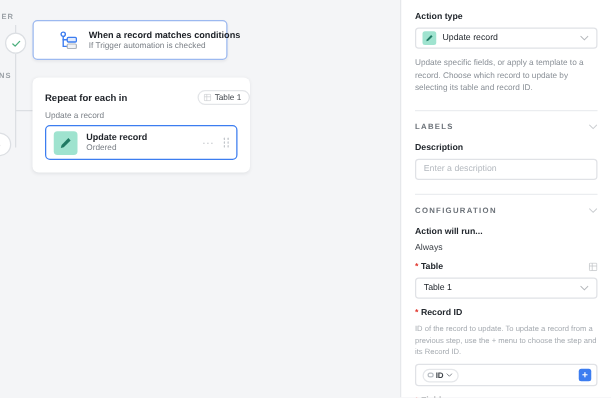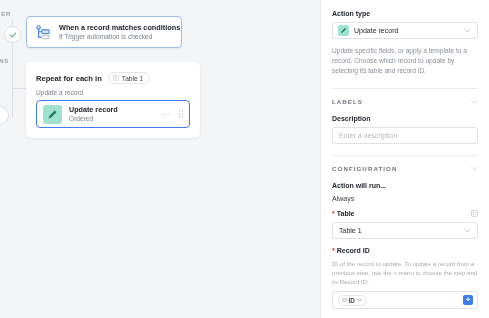--- a/index.html
+++ b/index.html
@@ -64,21 +64,21 @@
 
   
   .trigger-card {
     position: absolute;
     left: 26px; top: 16px;
     width: 156px; height: 32px;
     background: #ffffff;
     border: 1.4px solid #9cb9f0;
     border-radius: 4px;
     display: flex; align-items: center;
-    padding: 0 8px;
+    padding: 0 20px;
     box-shadow: 0 1px 2px rgba(16,24,40,.05);
   }
   .trigger-icon { width: 17px; height: 17px; flex: 0 0 17px; margin-right: 7px; }
   .trigger-texts { min-width: 0; }
   .trigger-title {
     font-size: 7.3px; font-weight: 700; color: #20242a;
     line-height: 1.25; white-space: nowrap;
   }
   .trigger-sub {
     font-size: 6.6px; color: #7b8087; line-height: 1.35;
@@ -90,20 +90,21 @@
     position: absolute;
     left: 26px; top: 62px;
     width: 174px; height: 76px;
     background: #ffffff;
     border-radius: 5px;
     box-shadow: 0 1px 3px rgba(16,24,40,.08);
   }
   .repeat-header {
     display: flex; align-items: center;
     padding: 10px 0 0 10px;
+    justify-content: space-between;
   }
   .repeat-title { font-size: 7.6px; font-weight: 700; color: #20242a; }
   .table-chip {
     margin-left: 6px;
     height: 12px;
     padding: 0 6px 0 4px;
     border: 1px solid #e3e5e8;
     border-radius: 7px;
     display: flex; align-items: center; gap: 3px;
     background: #fff;

